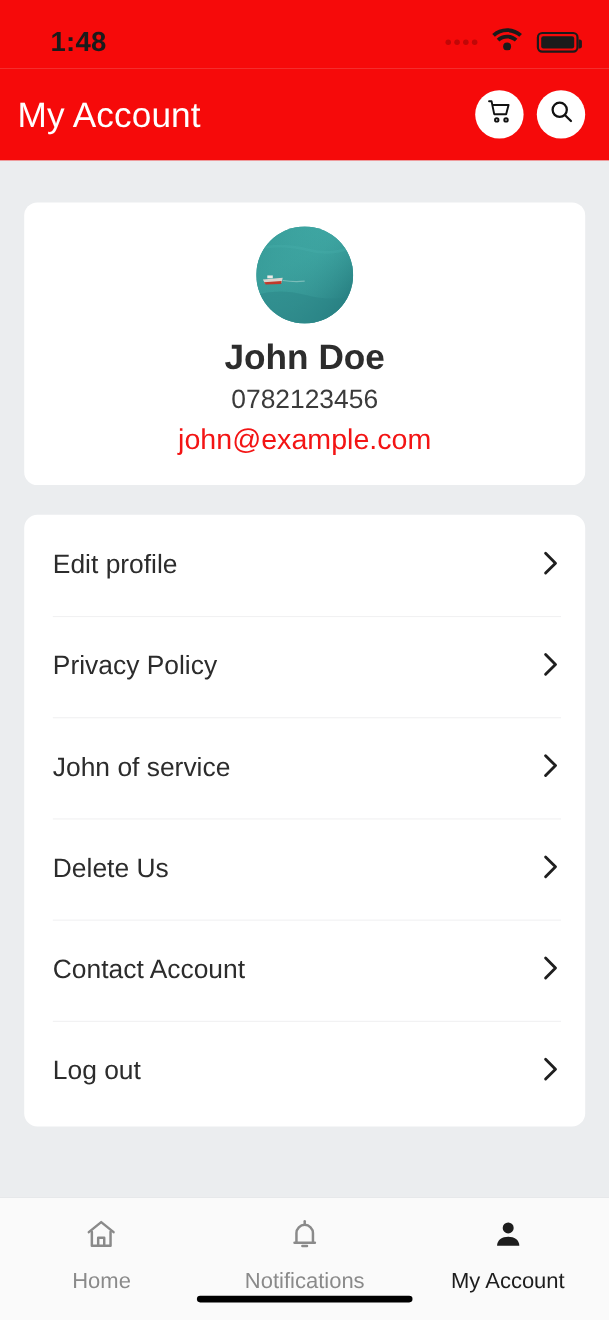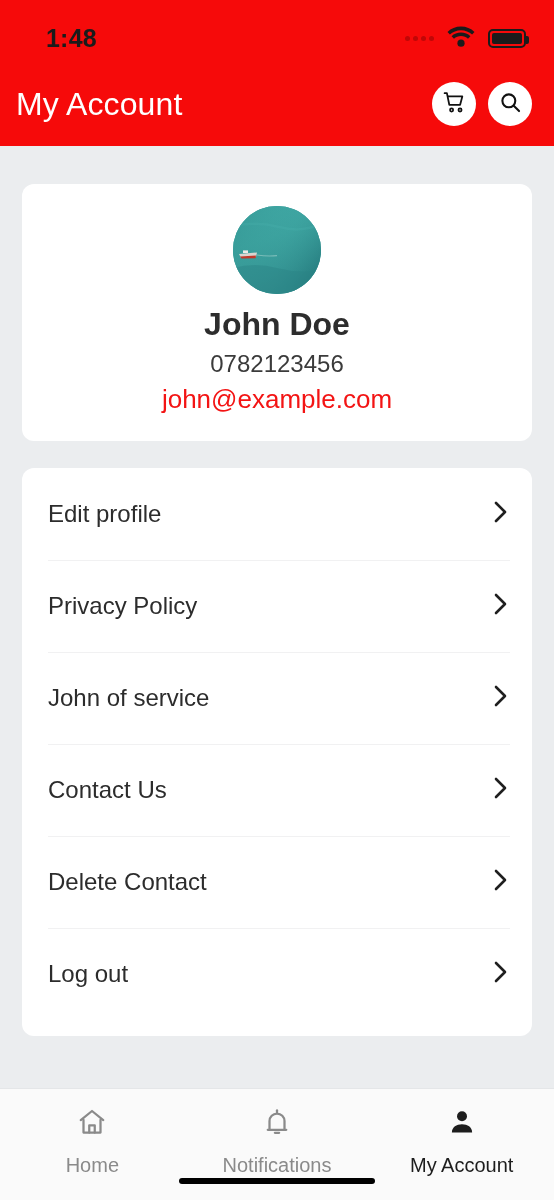--- a/index.html
+++ b/index.html
@@ -111,21 +111,21 @@
     margin-bottom:6px;
     font-weight:400;
   }
   .profile-email {
     font-size:26px;
     color:#f31414;
     font-weight:400;
   }
 
   
-  .menu-card { padding:0 0 16px 0;margin-top:17px; }
+  .menu-card { padding:0 0 4px 0;margin-top:17px; }
   .menu-item {
     height:92px;
     display:flex;
     align-items:center;
     justify-content:space-between;
     padding:0 22px 0 26px;
     position:relative;
   }
   .menu-label {
     font-size:24px;
@@ -278,30 +278,30 @@
       <div class="menu-item">
         <span class="menu-label">John of service</span>
         <span class="chevron">
           <svg width="18" height="28" viewBox="0 0 18 28" fill="none" stroke="#1f1f1f" stroke-width="2.6" stroke-linecap="round" stroke-linejoin="round">
               <polyline points="4,5 13,14 4,23"></polyline>
             </svg>
         </span>
       </div>
 
       <div class="menu-item">
-        <span class="menu-label">Contact Us</span>
-        <span class="chevron">
-          <svg width="18" height="28" viewBox="0 0 18 28" fill="none" stroke="#1f1f1f" stroke-width="2.6" stroke-linecap="round" stroke-linejoin="round">
-              <polyline points="4,5 13,14 4,23"></polyline>
-            </svg>
-        </span>
-      </div>
-
-      <div class="menu-item">
-        <span class="menu-label">Delete Contact</span>
+        <span class="menu-label">Delete Us</span>
+        <span class="chevron">
+          <svg width="18" height="28" viewBox="0 0 18 28" fill="none" stroke="#1f1f1f" stroke-width="2.6" stroke-linecap="round" stroke-linejoin="round">
+              <polyline points="4,5 13,14 4,23"></polyline>
+            </svg>
+        </span>
+      </div>
+
+      <div class="menu-item">
+        <span class="menu-label">Contact Account</span>
         <span class="chevron">
           <svg width="18" height="28" viewBox="0 0 18 28" fill="none" stroke="#1f1f1f" stroke-width="2.6" stroke-linecap="round" stroke-linejoin="round">
               <polyline points="4,5 13,14 4,23"></polyline>
             </svg>
         </span>
       </div>
 
       <div class="menu-item">
         <span class="menu-label">Log out</span>
         <span class="chevron">

